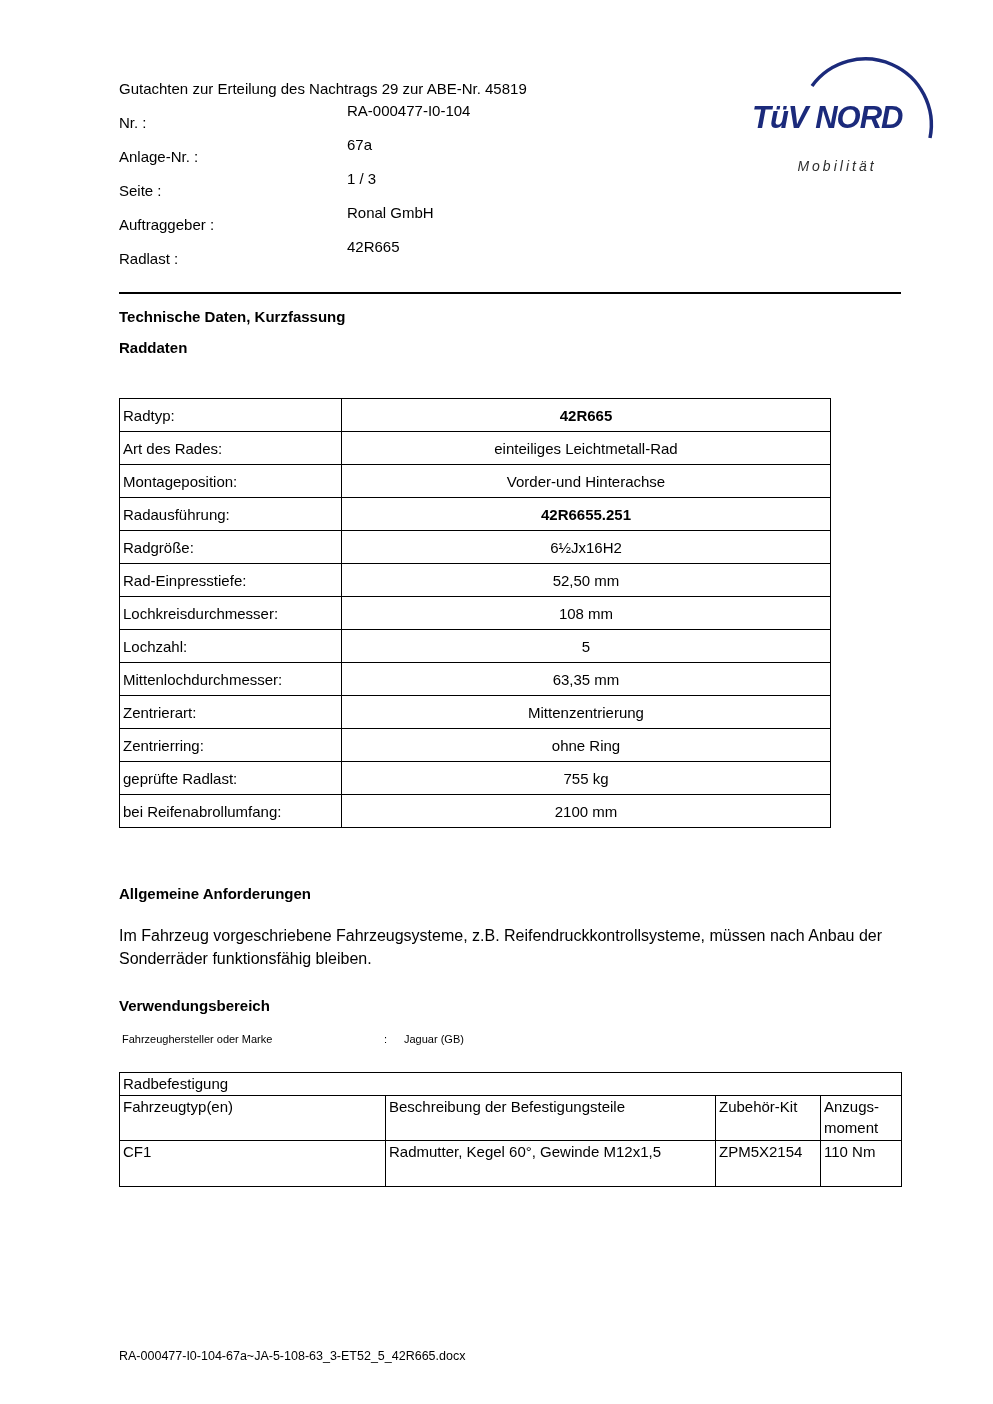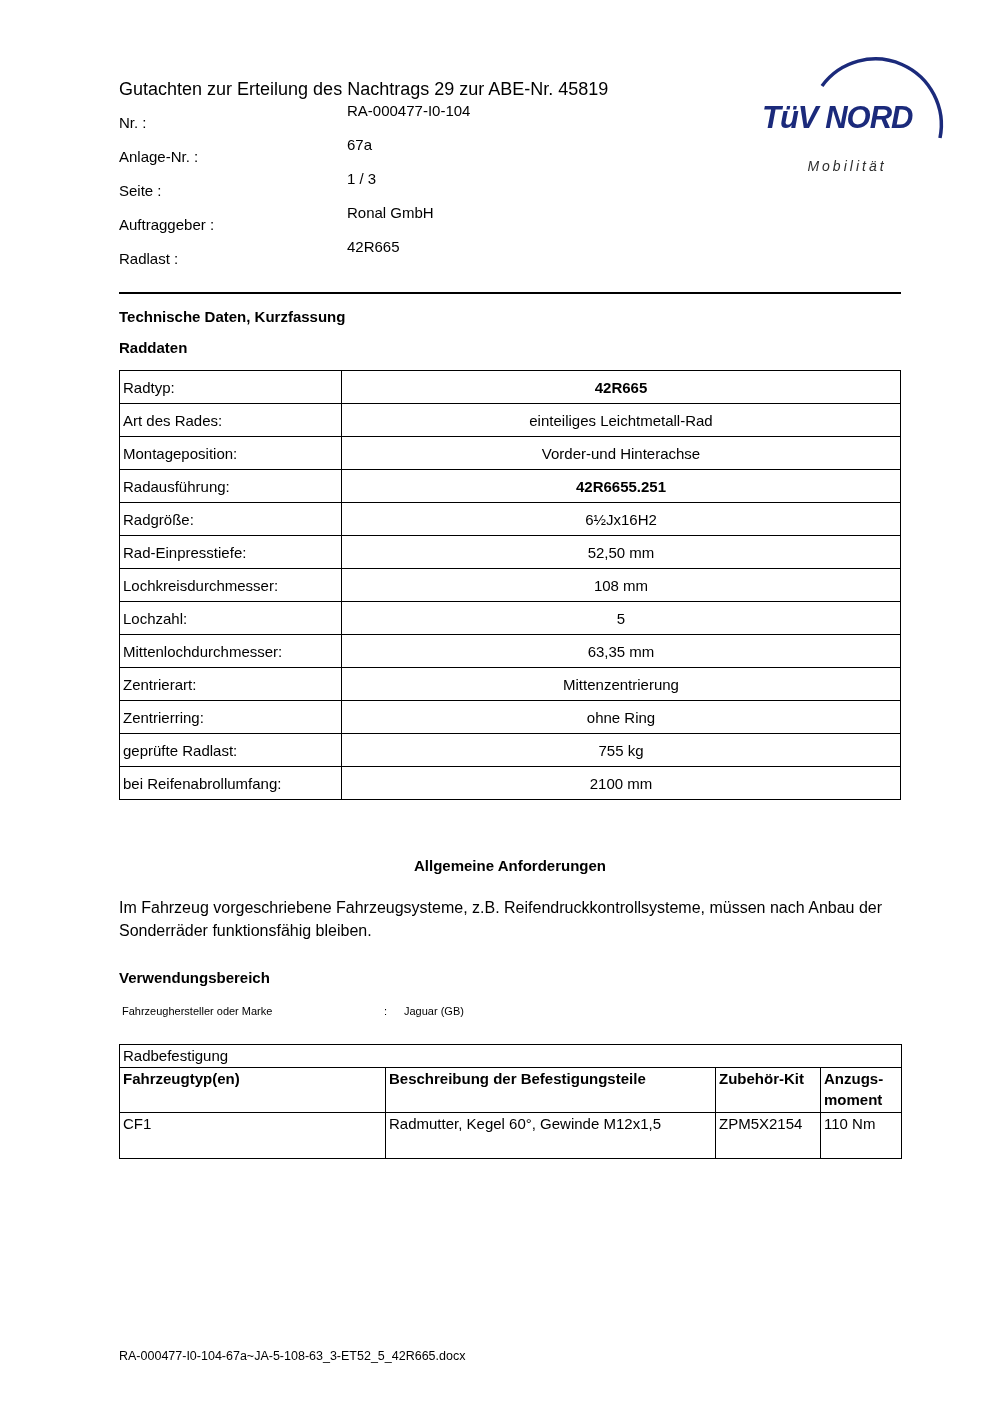--- a/index.html
+++ b/index.html
@@ -7,59 +7,59 @@
   body {
     width: 993px; height: 1404px;
     position: relative;
     font-family: "Liberation Sans", sans-serif;
     color: #000;
     overflow: hidden;
   }
   .content { position: absolute; left: 119px; top: 78px; width: 782px; }
 
   
-  .hdr-title { font-size: 18px; line-height: 22px; }
+  .hdr-title { font-size: 15px; line-height: 22px; }
   .hdr-row { display: flex; font-size: 15px; line-height: 22px; }
   .hdr-label { width: 228px; flex: none; margin-top: 12px; }
 
   
-  .logo { position: absolute; left: 752px; top: 52px; width: 188px; text-align: left; margin-left: 10px; }
+  .logo { position: absolute; left: 752px; top: 52px; width: 188px; text-align: left; }
   .logo svg { display: block; }
   .tagline {
     font-size: 14px; font-style: italic; letter-spacing: 3px;
     color: #2e2e2e; text-align: center; padding-right: 18px; margin-top: -6px;
   }
 
   .rule { border-top: 2px solid #000; margin-top: 22px; width: 782px; }
 
   .sec-h { font-size: 15px; font-weight: bold; line-height: 20px; }
   .sec-h.first { margin-top: 13px; }
   .sec-h.second { margin-top: 11px; }
-  .sec-h.allg { margin-top: 56px; text-align: center; }
+  .sec-h.allg { margin-top: 56px; }
   .sec-h.verw { margin-top: 26px; }
 
   table { border-collapse: collapse; table-layout: fixed; }
   td { border: 1px solid #000; font-size: 15px; }
 
-  .raddaten { width: 782px; margin-top: 12px; }
+  .raddaten { width: 712px; margin-top: 40px; }
   .raddaten td { height: 33px; }
   .raddaten td.lbl { width: 222px; padding-left: 3px; }
   .raddaten td.val { text-align: center; }
   .b { font-weight: bold; }
 
   .para { font-size: 16px; line-height: 23px; margin-top: 20px; width: 772px; }
 
   .vehline { display: flex; font-size: 11px; line-height: 22px; margin-top: 12px; padding-left: 3px; }
   .vehlabel { width: 262px; flex: none; }
   .vehsep { width: 20px; flex: none; }
 
   .befestigung { width: 782px; margin-top: 22px; }
   .befestigung td { vertical-align: top; padding: 0 3px; line-height: 21px; }
   .befestigung td.title-cell { height: 23px; }
-  .befestigung tr.hdr td { height: 45px; font-weight: bold; }
+  .befestigung tr.hdr td { height: 45px; }
   .befestigung tr.data td { height: 46px; }
 
   .footer { position: absolute; left: 119px; top: 1349px; font-size: 12.5px; }
 </style>
 </head>
 <body>
 
 <div class="logo">
   <svg width="188" height="112" viewBox="0 0 188 112">
     <path d="M 60 34 A 66 66 0 0 1 178 86" fill="none" stroke="#1b2a7b" stroke-width="3.5"></path>

